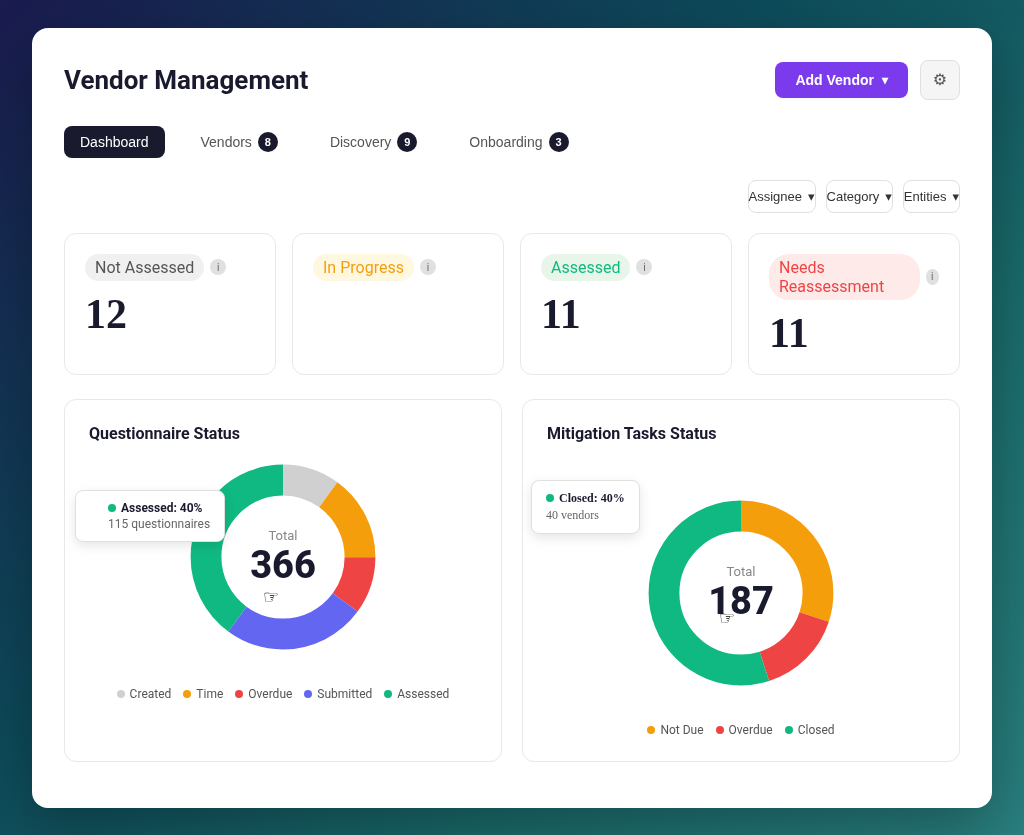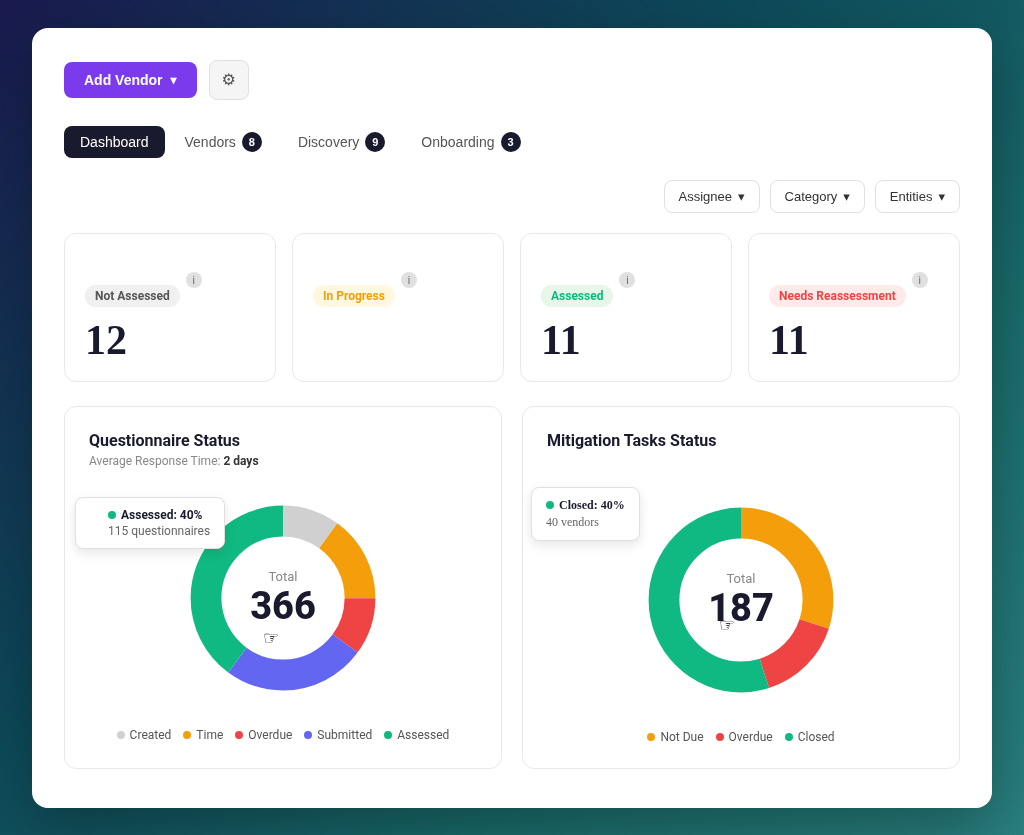--- a/index.html
+++ b/index.html
@@ -63,21 +63,21 @@
       align-items: center;
       justify-content: center;
       cursor: pointer;
       font-size: 16px;
       color: #555;
     }
     
     .nav-tabs {
       display: flex;
       align-items: center;
-      gap: 4px;
+      gap: 20px;
       margin-bottom: 20px;
     }
     .tab {
       padding: 8px 16px;
       border-radius: 8px;
       font-size: 14px;
       font-weight: 500;
       cursor: pointer;
       display: flex;
       align-items: center;
@@ -106,21 +106,21 @@
     .filters {
       display: flex;
       justify-content: flex-end;
       gap: 10px;
       margin-bottom: 20px;
     }
     .filter-btn {
       border: 1px solid #e0e0e0;
       background: #fff;
       border-radius: 8px;
-      padding: 8px 14px;
+      padding: 8px 0;
       font-size: 13px;
       font-weight: 500;
       cursor: pointer;
       display: flex;
       align-items: center;
       gap: 6px;
       color: #333;
     }
     
     .stats-grid {
@@ -137,23 +137,22 @@
     }
     .stat-label-row {
       display: flex;
       align-items: center;
       gap: 6px;
       margin-bottom: 12px;
     }
     .stat-badge {
       padding: 4px 10px;
       border-radius: 20px;
-      font-size: 12px;
-      font-weight: 700;
-      margin-top: 31px;
+      font-size: 16px;
+      font-weight: 400;
     }
     .badge-gray { background: #f0f0f0; color: #555; }
     .badge-yellow { background: #fff8e1; color: #f59e0b; }
     .badge-green { background: #e8f5e9; color: #10b981; }
     .badge-red { background: #ffeaea; color: #ef4444; }
     .info-icon {
       width: 16px;
       height: 16px;
       border-radius: 50%;
       background: #e0e0e0;
@@ -282,20 +281,21 @@
       font-size: 18px;
       pointer-events: none;
     }
   </style>
 </head>
 <body>
 
 <div class="main-card">
 
   <div class="header">
+    <h1 class="page-title">Vendor Management</h1>
     <div class="header-actions">
       <button class="add-vendor-btn">
         <span>Add Vendor</span>
         <span class="chevron-down">▾</span>
       </button>
       <button class="gear-btn">
         <span>⚙</span>
       </button>
     </div>
   </div>
@@ -364,23 +364,20 @@
         <span class="info-icon">i</span>
       </div>
       <div class="stat-number">11</div>
     </div>
   </div>
 
   <div class="charts-grid">
 
     <div class="chart-card">
       <div class="chart-title">Questionnaire Status</div>
-      <div class="chart-subtitle">
-        <span>Average Response Time: </span><strong>2 days</strong>
-      </div>
 
       <div class="tooltip-box" style="top: 90px; left: 10px; padding-left: 32px;">
         <div class="tooltip-title">
           <span class="tooltip-dot" style="background:#10b981;"></span>
           <span>Assessed: 40%</span>
         </div>
         <div class="tooltip-sub">115 questionnaires</div>
       </div>
 
       <div class="donut-container">

